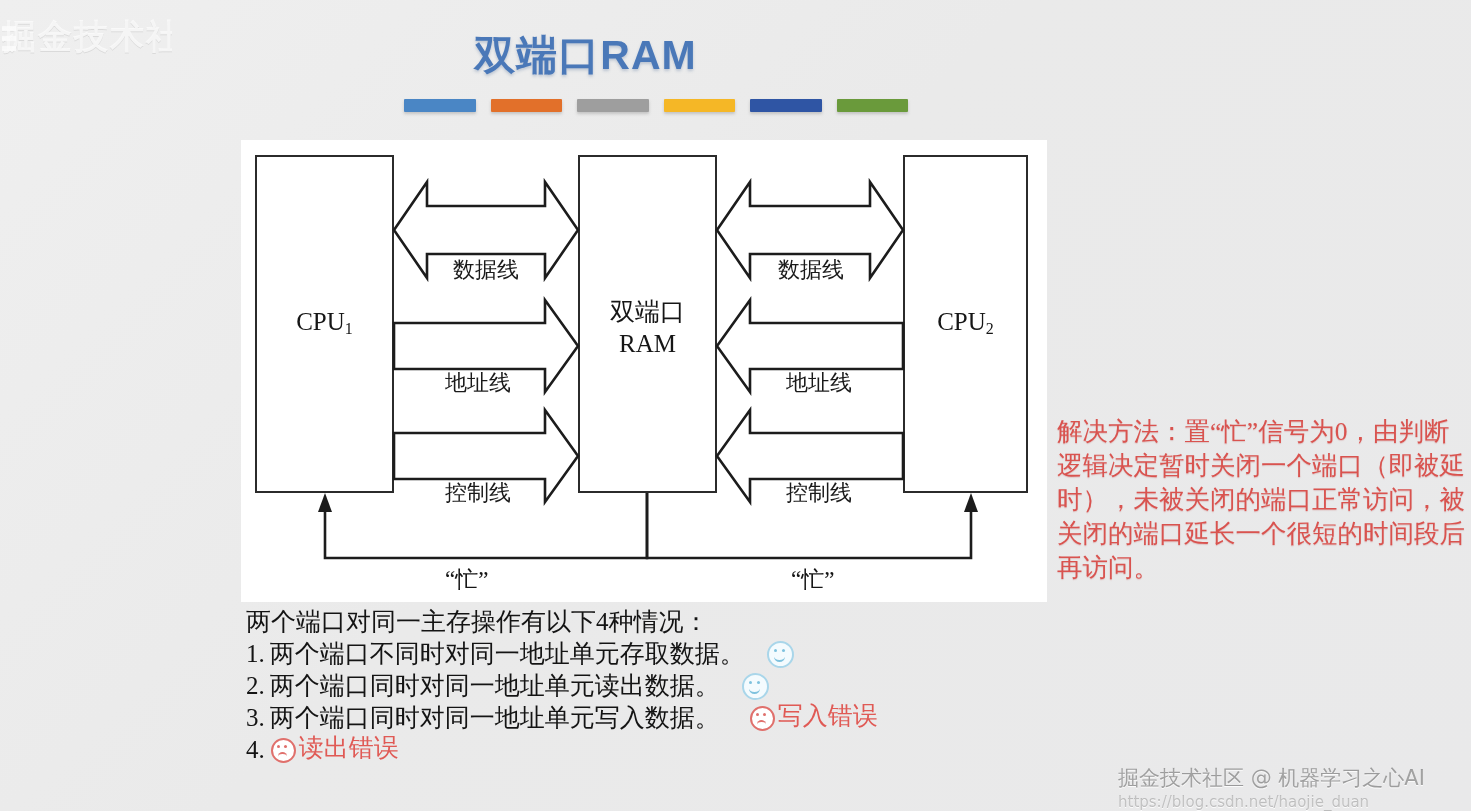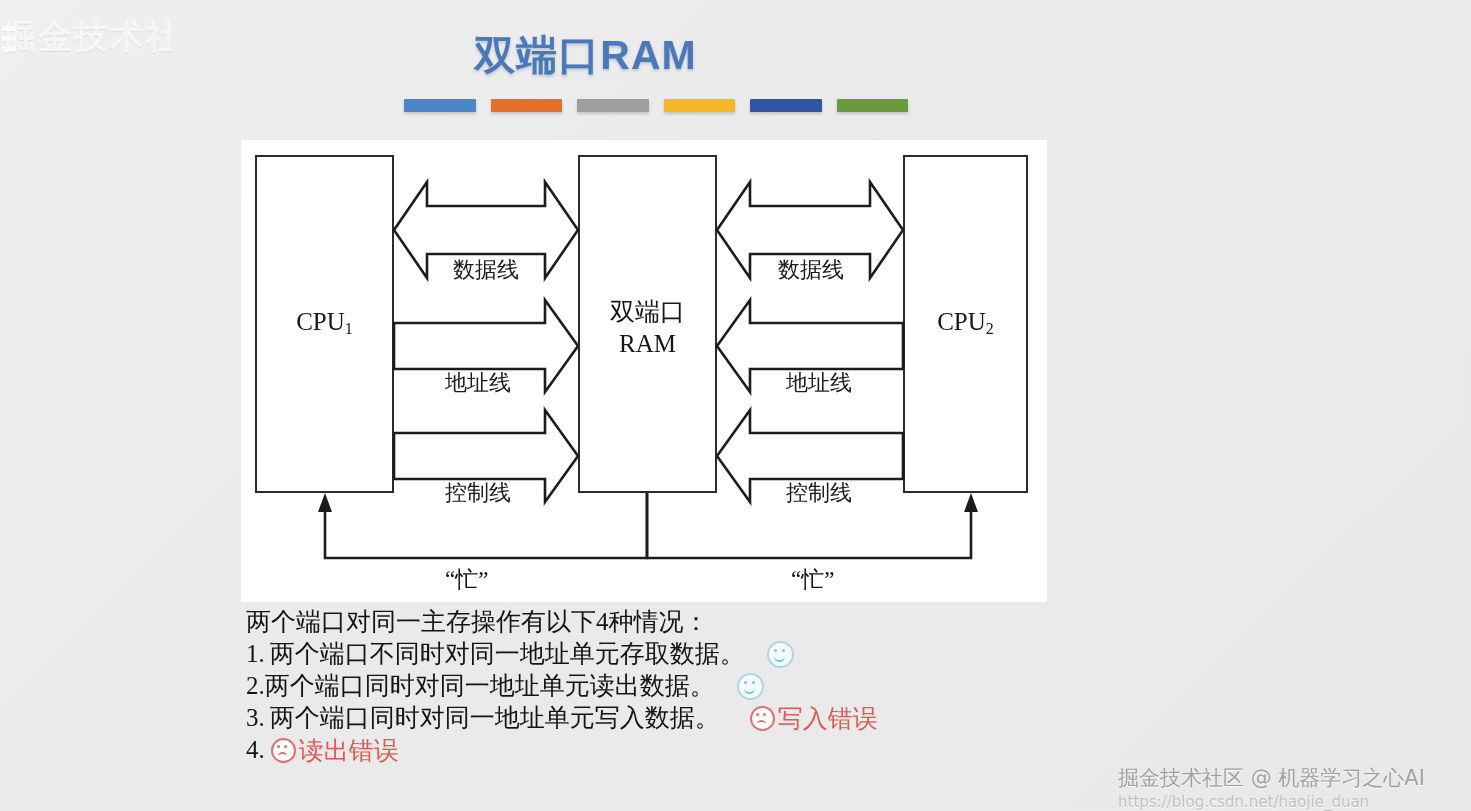--- a/index.html
+++ b/index.html
@@ -77,21 +77,21 @@
     border-radius:50%;background:#7fc2de;box-shadow:8px 0 0 #7fc2de;}
   .smiley::after{content:"";position:absolute;left:5px;top:11px;width:11px;height:6px;
     border-bottom:2px solid #7fc2de;border-radius:0 0 9px 9px;}
   .sad{display:inline-block;width:21px;height:21px;border-radius:50%;
     border:2px solid #e0706c;position:relative;background:#fff;margin-right:3px;}
   .sad::before{content:"";position:absolute;left:4px;top:5px;width:3px;height:3px;
     border-radius:50%;background:#e0706c;box-shadow:7px 0 0 #e0706c;}
   .sad::after{content:"";position:absolute;left:5px;top:12px;width:9px;height:5px;
     border-top:2px solid #e0706c;border-radius:9px 9px 0 0;}
   .errtxt{color:#e05a55;font-size:25px;
-    font-family:Liberation Sans, sans-serif;}
+    font-family:Liberation Mono, monospace;}
 
   
   .wm-br{position:absolute;left:1118px;top:764px;width:350px;height:44px;
     color:rgba(90,90,90,.55);font-size:21px;white-space:nowrap;
     font-family:"DejaVu Sans","Liberation Sans",sans-serif;
     text-shadow:0 1px 0 rgba(255,255,255,.8);}
   .wm-br .url{display:block;font-size:15px;color:rgba(150,150,150,.55);margin-top:1px;}
 </style>
 </head>
 <body>
@@ -161,35 +161,36 @@
     <div class="arrowlabel" style="left:145px;top:302px;width:184px;">控制线</div>
 
     <div class="arrowlabel" style="left:478px;top:79px;width:184px;">数据线</div>
     <div class="arrowlabel" style="left:486px;top:192px;width:184px;">地址线</div>
     <div class="arrowlabel" style="left:486px;top:302px;width:184px;">控制线</div>
 
     <div class="busy-lbl" style="left:204px;top:424px;">“忙”</div>
     <div class="busy-lbl" style="left:550px;top:424px;">“忙”</div>
   </div>
 
+  <div class="redblock">解决方法：置“忙”信号为0，由判断逻辑决定暂时关闭一个端口（即被延时），未被关闭的端口正常访问，被关闭的端口延长一个很短的时间段后再访问。</div>
 
   <div class="listwrap">
     <div class="lead">两个端口对同一主存操作有以下4种情况：</div>
 
     <div class="litem">
       <span class="txt">1.</span>
       <span class="txt" style="margin-left:5px;">两个端口不同时对同一地址单元存取数据。</span>
       <span class="mark" style="margin-left:22px;">
         <span class="smiley"></span>
       </span>
     </div>
 
     <div class="litem">
       <span class="txt">2.</span>
-      <span class="txt" style="text-align:right;">两个端口同时对同一地址单元读出数据。</span>
+      <span class="txt" style="margin-left:5px;text-align:right;">两个端口同时对同一地址单元读出数据。</span>
       <span class="mark" style="margin-left:22px;">
         <span class="smiley"></span>
       </span>
     </div>
 
     <div class="litem">
       <span class="txt">3.</span>
       <span class="txt" style="margin-left:5px;">两个端口同时对同一地址单元写入数据。</span>
       <span class="mark" style="margin-left:30px;">
         <span class="sad"></span>

